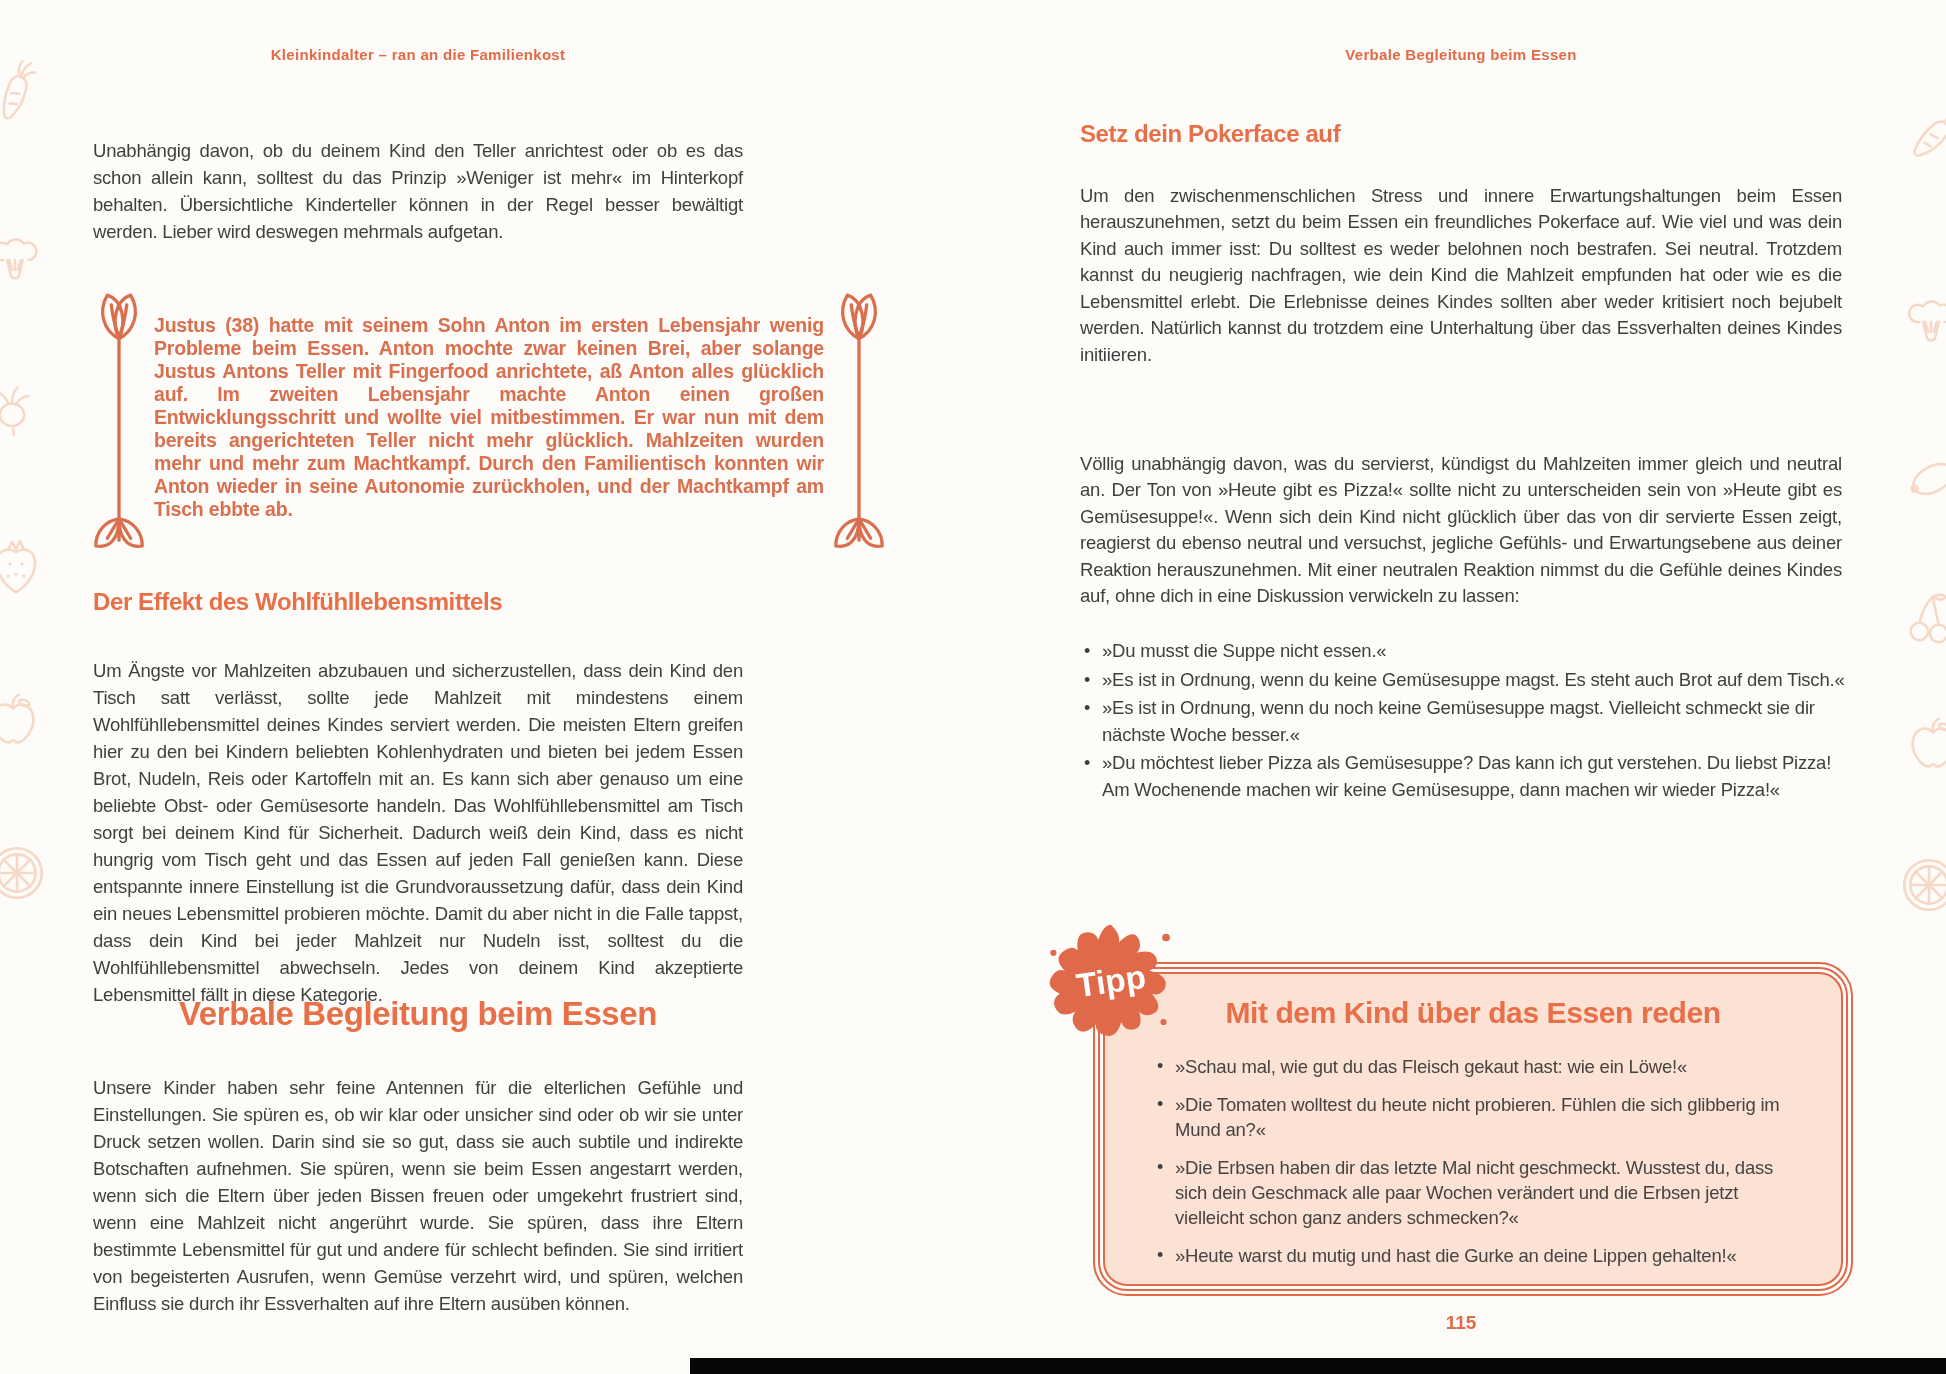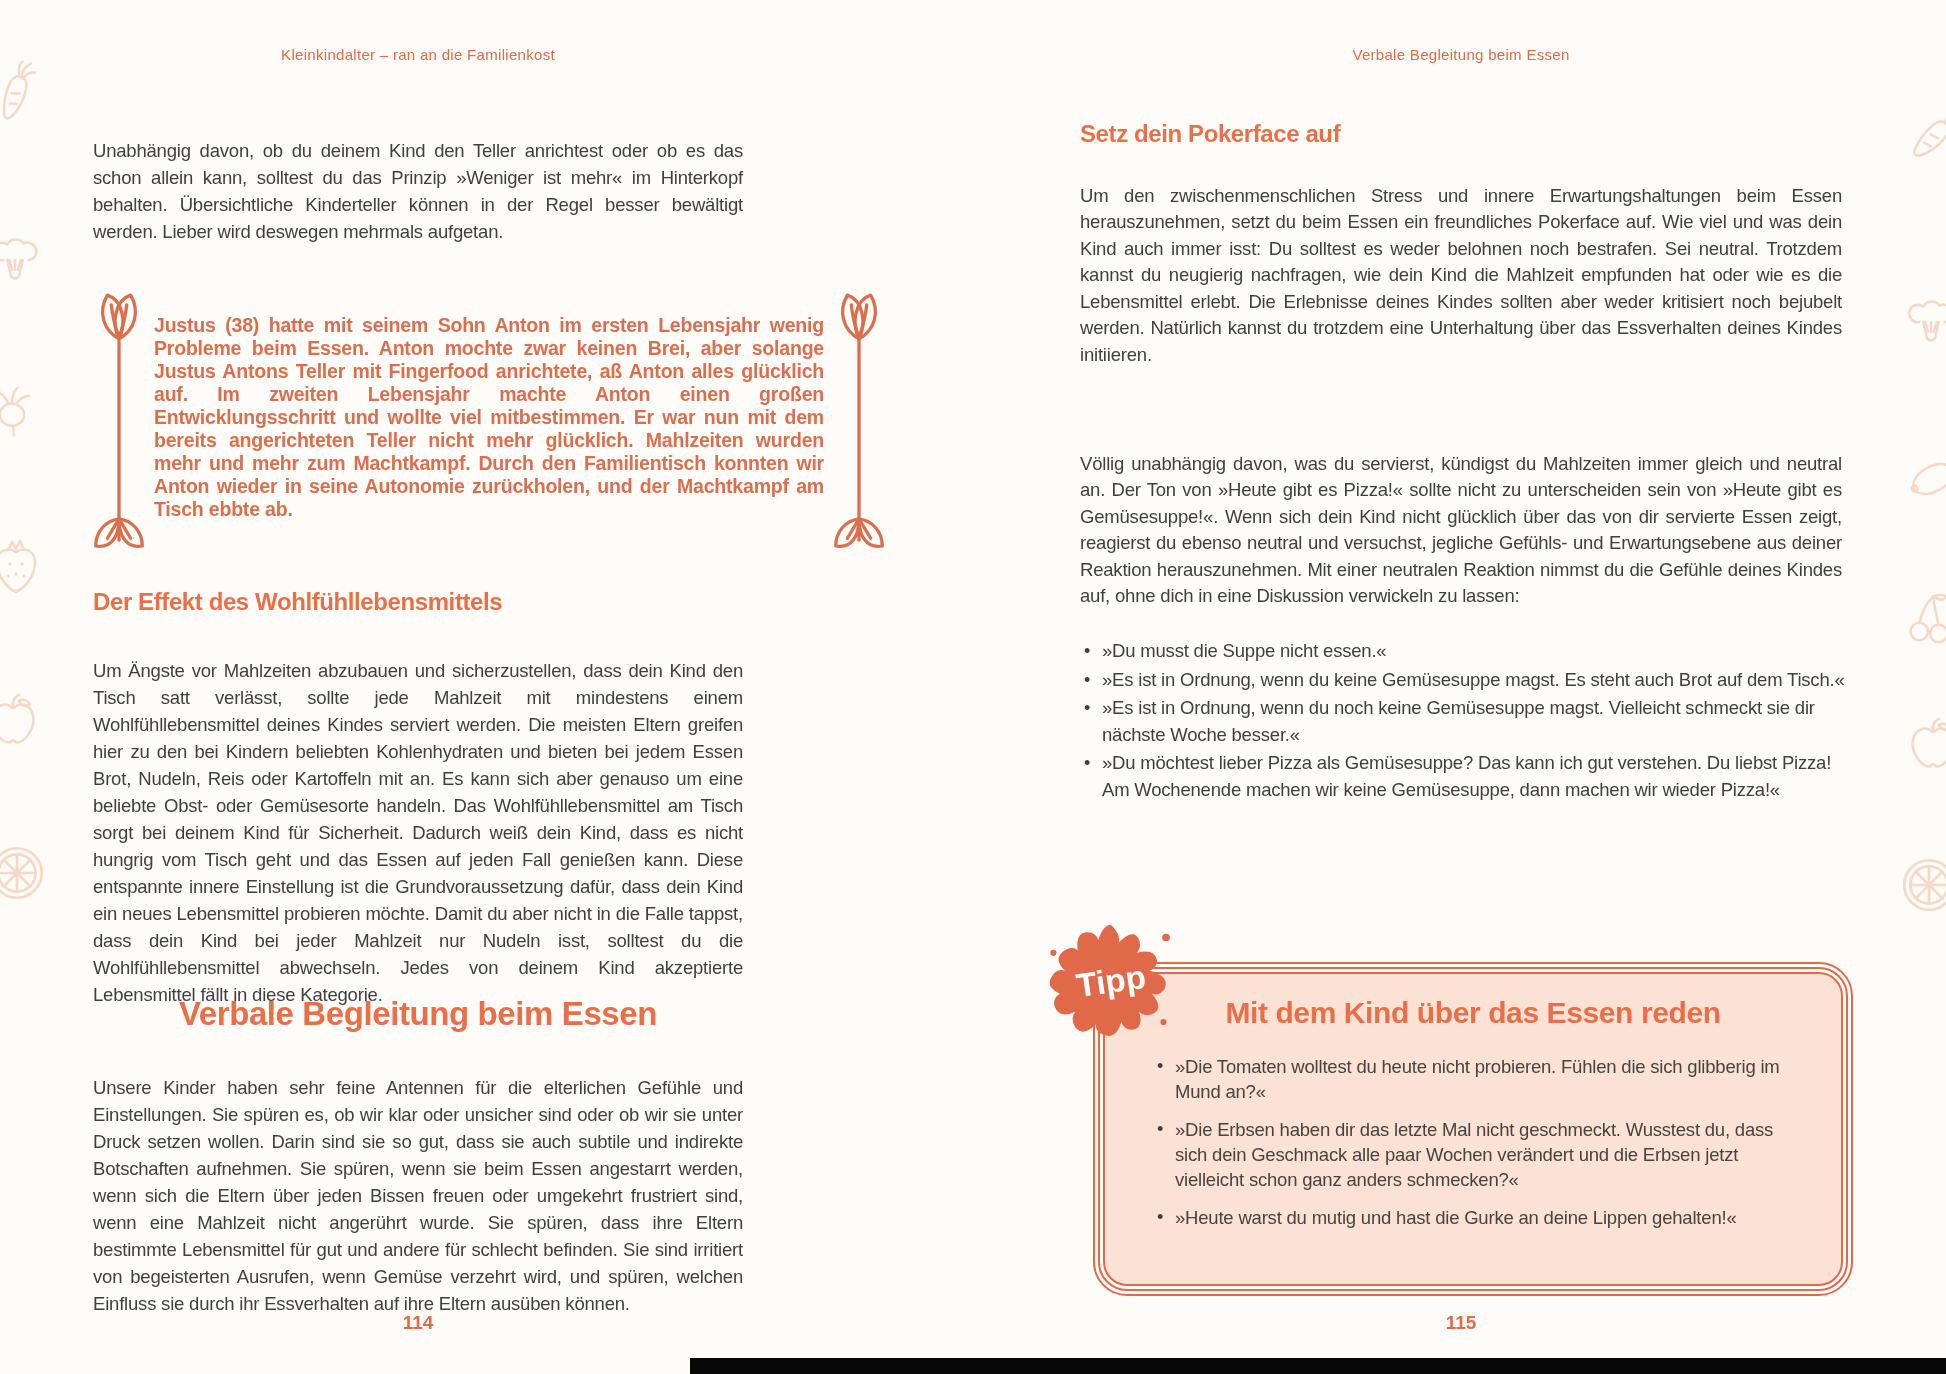--- a/index.html
+++ b/index.html
@@ -7,21 +7,21 @@
     position:relative;
     width:1946px;height:1374px;
     background:#fdfcf8;
     overflow:hidden;
     font-family:"Liberation Sans","DejaVu Sans",sans-serif;
     color:#3f3f3f;
   }
   
   .running-head{
     position:absolute;top:46px;
-    font-size:15px;font-weight:400;color:#e36947;
+    font-size:15px;font-weight:700;color:#e36947;
     text-align:center;letter-spacing:.3px;
   }
   .rh-left{left:93px;width:650px;}
   .rh-right{left:1080px;width:762px;}
   .body-par{
     position:absolute;
     font-size:18.5px;line-height:27px;letter-spacing:-.2px;
     text-align:justify;color:#3f3f3f;
   }
   .sec-head{
@@ -115,21 +115,20 @@
   </div>
 
   <h2 class="sec-head" style="left:93px;top:588px;">Der Effekt des Wohlfühllebensmittels</h2>
 
   <p class="body-par" style="left:93px;top:638px;width:650px;">Um Ängste vor Mahlzeiten abzubauen und sicherzustellen, dass dein Kind den Tisch satt verlässt, sollte jede Mahlzeit mit mindestens einem Wohlfühllebensmittel deines Kindes serviert werden. Die meisten Eltern greifen hier zu den bei Kindern beliebten Kohlenhydraten und bieten bei jedem Essen Brot, Nudeln, Reis oder Kartoffeln mit an. Es kann sich aber genauso um eine beliebte Obst- oder Gemüsesorte handeln. Das Wohlfühllebensmittel am Tisch sorgt bei deinem Kind für Sicherheit. Dadurch weiß dein Kind, dass es nicht hungrig vom Tisch geht und das Essen auf jeden Fall genießen kann. Diese entspannte innere Einstellung ist die Grundvoraussetzung dafür, dass dein Kind ein neues Lebensmittel probieren möchte. Damit du aber nicht in die Falle tappst, dass dein Kind bei jeder Mahlzeit nur Nudeln isst, solltest du die Wohlfühllebensmittel abwechseln. Jedes von deinem Kind akzeptierte Lebensmittel fällt in diese Kategorie.</p>
 
   <h1 class="sec-head sec-head-center" style="left:93px;top:995px;width:650px;font-size:33px;">Verbale Begleitung beim Essen</h1>
 
   <p class="body-par" style="left:93px;top:1055px;width:650px;">Unsere Kinder haben sehr feine Antennen für die elterlichen Gefühle und Einstellungen. Sie spüren es, ob wir klar oder unsicher sind oder ob wir sie unter Druck setzen wollen. Darin sind sie so gut, dass sie auch subtile und indirekte Botschaften aufnehmen. Sie spüren, wenn sie beim Essen angestarrt werden, wenn sich die Eltern über jeden Bissen freuen oder umgekehrt frustriert sind, wenn eine Mahlzeit nicht angerührt wurde. Sie spüren, dass ihre Eltern bestimmte Lebensmittel für gut und andere für schlecht befinden. Sie sind irritiert von begeisterten Ausrufen, wenn Gemüse verzehrt wird, und spüren, welchen Einfluss sie durch ihr Essverhalten auf ihre Eltern ausüben können.</p>
 
-  <div class="page-num" style="left:93px;width:650px;">114</div>
 
   <div class="running-head rh-right">Verbale Begleitung beim Essen</div>
 
   <h2 class="sec-head" style="left:1080px;top:120px;">Setz dein Pokerface auf</h2>
 
   <p class="body-par" style="left:1080px;top:164px;width:762px;line-height:26.5px;">Um den zwischenmenschlichen Stress und innere Erwartungshaltungen beim Essen herauszunehmen, setzt du beim Essen ein freundliches Pokerface auf. Wie viel und was dein Kind auch immer isst: Du solltest es weder belohnen noch bestrafen. Sei neutral. Trotzdem kannst du neugierig nachfragen, wie dein Kind die Mahlzeit empfunden hat oder wie es die Lebensmittel erlebt. Die Erlebnisse deines Kindes sollten aber weder kritisiert noch bejubelt werden. Natürlich kannst du trotzdem eine Unterhaltung über das Essverhalten deines Kindes initiieren.</p>
 
 
   <p class="body-par" style="left:1080px;top:432px;width:762px;line-height:26.5px;">Völlig unabhängig davon, was du servierst, kündigst du Mahlzeiten immer gleich und neutral an. Der Ton von »Heute gibt es Pizza!« sollte nicht zu unterscheiden sein von »Heute gibt es Gemüsesuppe!«. Wenn sich dein Kind nicht glücklich über das von dir servierte Essen zeigt, reagierst du ebenso neutral und versuchst, jegliche Gefühls- und Erwartungsebene aus deiner Reaktion herauszunehmen. Mit einer neutralen Reaktion nimmst du die Gefühle deines Kindes auf, ohne dich in eine Diskussion verwickeln zu lassen:</p>
 
@@ -139,20 +138,21 @@
     <li><span>»Es ist in Ordnung, wenn du noch keine Gemüsesuppe magst. Vielleicht schmeckt sie dir nächste Woche besser.«</span></li>
     <li><span>»Du möchtest lieber Pizza als Gemüsesuppe? Das kann ich gut verstehen. Du liebst Pizza! Am Wochenende machen wir keine Gemüsesuppe, dann machen wir wieder Pizza!«</span></li>
   </ul>
 
   <div class="tip-box">
     <div class="ring ring1"></div>
     <div class="ring ring2"></div>
     <div class="ring ring3"></div>
     <h2 class="tip-title">Mit dem Kind über das Essen reden</h2>
     <ul class="quotes">
+      <li><span>»Schau mal, wie gut du das Fleisch gekaut hast: wie ein Löwe!«</span></li>
       <li><span>»Die Tomaten wolltest du heute nicht probieren. Fühlen die sich glibberig im Mund an?«</span></li>
       <li><span>»Die Erbsen haben dir das letzte Mal nicht geschmeckt. Wusstest du, dass sich dein Geschmack alle paar Wochen verändert und die Erbsen jetzt vielleicht schon ganz anders schmecken?«</span></li>
       <li><span>»Heute warst du mutig und hast die Gurke an deine Lippen gehalten!«</span></li>
     </ul>
     <svg class="tip-splash" viewBox="0 0 100 92">
       <g fill="#e0694a" stroke="none">
         <path d="M50 2 Q58 10 56 16 Q68 4 72 14 Q74 20 70 24 Q84 20 86 30 Q86 36 80 38 Q96 42 92 52 Q88 58 82 56 Q92 68 82 72 Q76 74 72 70 Q76 84 66 84 Q60 84 58 78 Q54 92 44 88 Q38 86 38 80 Q28 90 22 82 Q18 76 22 70 Q10 76 6 66 Q4 60 10 56 Q-2 50 4 42 Q8 36 14 38 Q4 28 14 22 Q20 18 24 22 Q22 8 32 8 Q38 8 40 14 Q44 2 50 2 Z"></path>
         <circle cx="93" cy="12" r="3"></circle>
         <circle cx="5" cy="24" r="2.4"></circle>
         <circle cx="91" cy="78" r="2.4"></circle>

